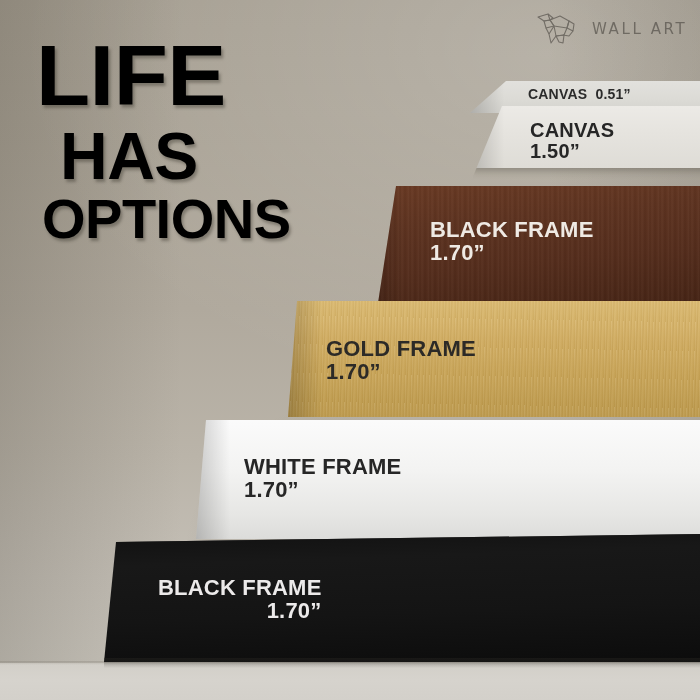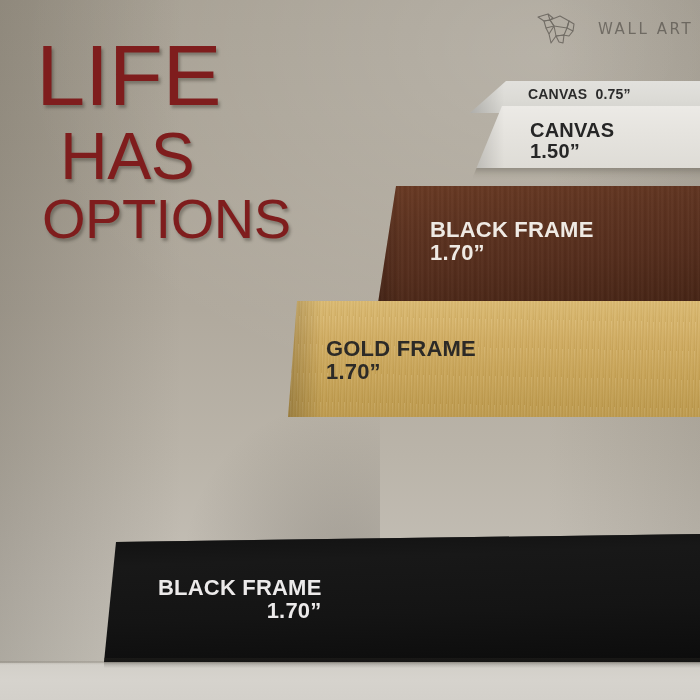--- a/index.html
+++ b/index.html
@@ -42,34 +42,34 @@
   }
   
   .amb{
     position:absolute;left:0;top:330px;width:380px;height:340px;
     background:radial-gradient(60% 70% at 90% 70%, rgba(70,65,58,.24) 0%, rgba(70,65,58,0) 70%);
   }
 
   
   .headline{
     position:absolute;left:36px;top:40px;width:360px;
-    color:#7f1d1d;
-    font-weight:normal;
+    color:#000000;
+    font-weight:bold;
     letter-spacing:-.5px;
     text-shadow:2px 3px 3px rgba(40,36,30,.35);
     user-select:none;
   }
   .hl-1{font-size:86px;line-height:.82;transform:scaleX(1.03);transform-origin:left;}
   .hl-2{font-size:66px;line-height:.9;margin-top:16px;padding-left:24px;}
   .hl-3{font-size:56px;line-height:.95;margin-top:6px;padding-left:6px;}
 
   
   .logo{
     position:absolute;left:536px;top:12px;
-    display:flex;align-items:center;gap:20px;
+    display:flex;align-items:center;gap:14px;
     opacity:.62;
   }
   .logo svg{display:block;}
   .logo-text{
     color:#4a4640;font-size:15px;letter-spacing:2.6px;font-weight:normal;
     font-family:"DejaVu Sans", sans-serif;
   }
 
   
   .panel{
@@ -192,41 +192,46 @@
         <path d="M31 16 L28 23 L20 24"></path>
         <path d="M37 19 L33 24 L27 23"></path>
         <path d="M10 16 L13 22"></path>
       </svg>
     </span>
     <span class="logo-text">WALL ART</span>
   </div>
 
   <div class="panel" id="p-canvas075">
     <div class="sidefade"></div>
-    <div class="txt">CANVAS  0.75”</div>
+    <div class="txt">CANVAS  0.51”</div>
   </div>
 
   <div class="panel" id="p-canvas150">
     <div class="sidefade"></div>
     <div class="txt"><span>CANVAS</span>
 <span>1.50”</span></div>
   </div>
 
   <div class="panel" id="p-walnut">
     <div class="sidefade"></div>
     <div class="txt"><span>BLACK FRAME</span>
 <span>1.70”</span></div>
   </div>
 
   <div class="panel" id="p-gold">
     <div class="sidefade"></div>
     <div class="txt"><span>GOLD FRAME</span>
 <span>1.70”</span></div>
   </div>
 
+  <div class="panel" id="p-white">
+    <div class="sidefade"></div>
+    <div class="txt"><span>WHITE FRAME</span>
+<span>1.70”</span></div>
+  </div>
 
   <div class="black-bevel"></div>
   <div class="panel" id="p-black">
     <div class="txt"><span>BLACK FRAME</span>
 <span>1.70”</span></div>
   </div>
   <div class="black-shadow"></div>
 
 </div>
 

